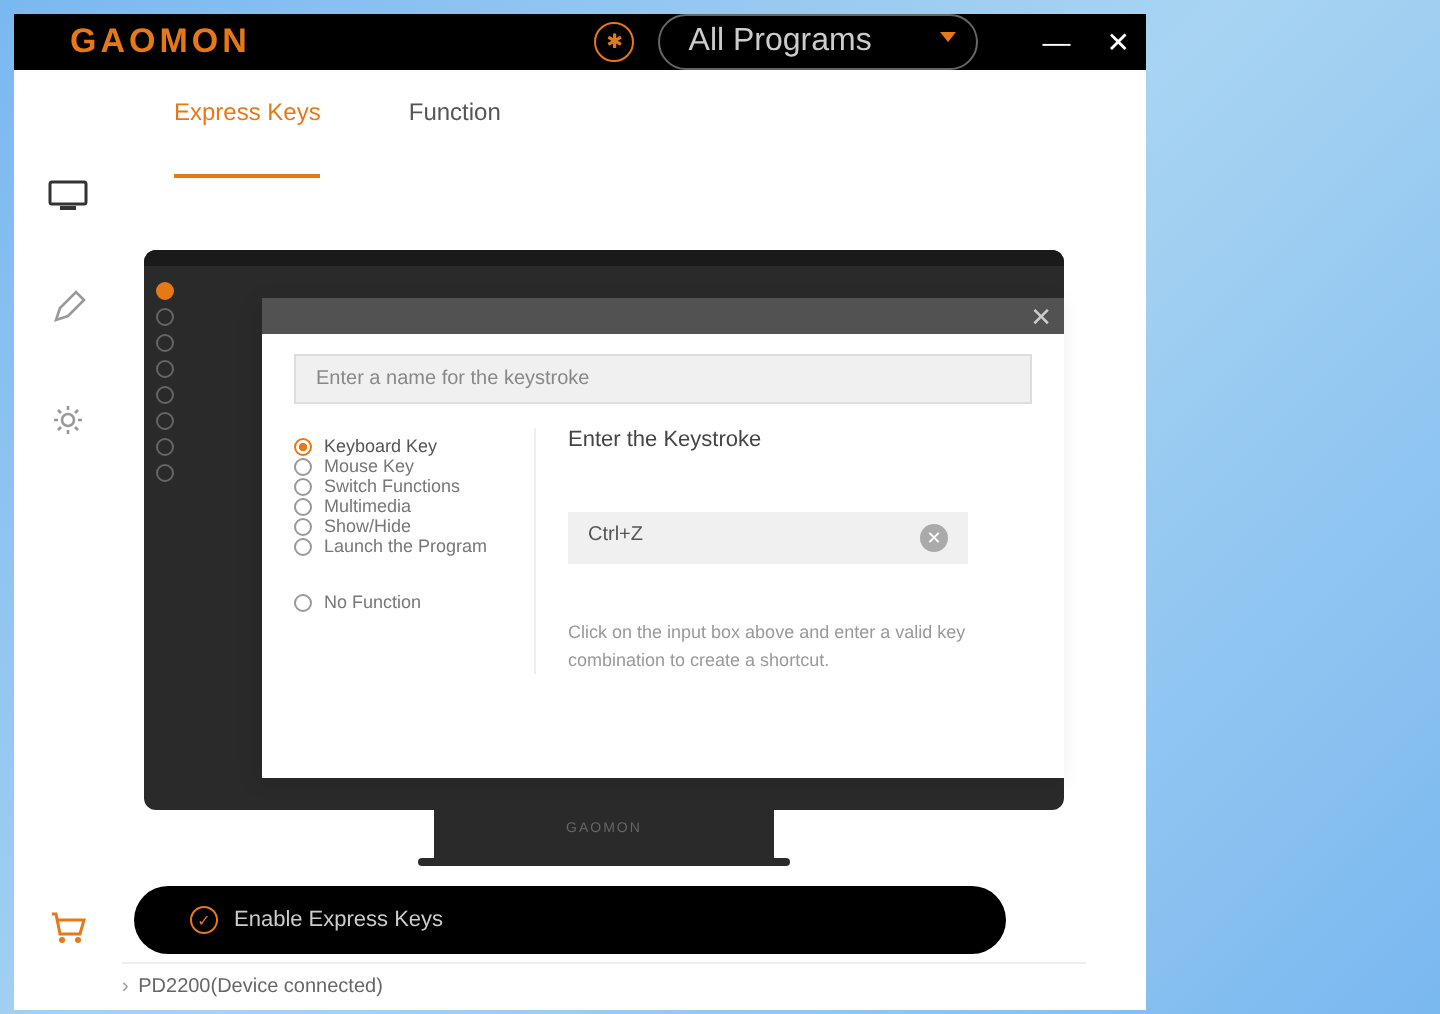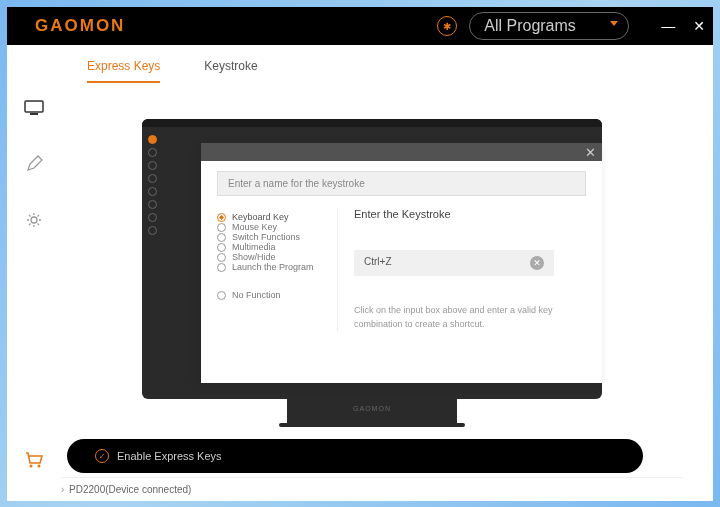--- a/index.html
+++ b/index.html
@@ -1,33 +1,33 @@
 <!DOCTYPE html>
 <html><head>
 <meta charset="utf-8">
 <style>
 *{margin:0;padding:0;box-sizing:border-box;font-family:Arial,sans-serif}
 body{background:linear-gradient(135deg,#7ab8f0 0%,#a8d4f2 50%,#7ab8f0 100%);width:720px;height:507px;overflow:hidden}
-.window{background:#fff;width:706px;height:494px;margin:7px;border-radius:4px;display:flex;flex-direction:column;position:relative}
+.window{background:#fff;width:566px;height:494px;margin:7px;border-radius:4px;display:flex;flex-direction:column;position:relative}
 .titlebar{height:38px;background:#000;display:flex;align-items:center;padding:0 8px 0 28px;position:relative}
 .logo{color:#e67817;font-weight:bold;font-size:17px;letter-spacing:2px;font-family:sans-serif}
 .tb-right{margin-left:auto;display:flex;align-items:center;gap:12px}
 .tb-icon{width:20px;height:20px;border:1px solid #e67817;border-radius:50%;display:flex;align-items:center;justify-content:center;color:#e67817;font-size:10px}
 .dropdown{background:#000;border:1px solid #666;border-radius:14px;padding:4px 28px 4px 14px;color:#ccc;font-size:16px;width:160px;position:relative}
 .dropdown::after{content:'';position:absolute;right:10px;top:8px;border-left:4px solid transparent;border-right:4px solid transparent;border-top:5px solid #e67817}
 .win-controls{display:flex;gap:18px;margin-left:20px}
 .win-btn{color:#fff;font-size:14px;cursor:pointer;line-height:1}
 .body{flex:1;display:flex;background:#fff}
 .sidebar{width:54px;display:flex;flex-direction:column;align-items:center;padding-top:52px;gap:34px}
 .side-icon{width:22px;height:22px;color:#999;cursor:pointer;display:flex;align-items:center;justify-content:center}
 .side-icon.active{color:#333}
 .cart{margin-top:auto;margin-bottom:30px;color:#e67817}
 .main{flex:1;display:flex;flex-direction:column;padding:0 30px 0 0}
 .tabs{display:flex;gap:44px;padding:14px 0 0 26px;font-size:12px}
-.tab{color:#555;padding-bottom:8px;cursor:pointer}
+.tab{color:#555;padding-bottom:24px;cursor:pointer}
 .tab.active{color:#e67817;border-bottom:2px solid #e67817}
 .monitor-area{flex:1;display:flex;justify-content:center;align-items:flex-start;padding-top:36px}
 .monitor{width:460px;height:280px;background:#2a2a2a;border-radius:6px;position:relative}
 .monitor-top{height:8px;background:#1a1a1a;border-radius:6px 6px 0 0}
 .key-strip{position:absolute;left:6px;top:16px;display:flex;flex-direction:column;gap:4px}
 .key-dot{width:9px;height:9px;border:1px solid #666;border-radius:50%;background:#2a2a2a}
 .key-dot.active{background:#e67817;border-color:#e67817}
 .stand{width:170px;height:28px;background:#2a2a2a;margin:0 auto;border-radius:0 0 4px 4px;position:relative}
 .stand::before{content:'';position:absolute;bottom:0;left:-8px;right:-8px;height:4px;background:#2a2a2a;border-radius:2px}
 .stand-logo{color:#666;font-size:7px;text-align:center;padding-top:6px;letter-spacing:1px}
@@ -91,21 +91,21 @@
           <svg width="20" height="18" viewBox="0 0 20 18">
             <path d="M2 2h2l2 10h10l2-7H5" fill="none" stroke="#e67817" stroke-width="1.5"></path>
             <circle cx="7" cy="15" r="1.5" fill="#e67817"></circle>
             <circle cx="15" cy="15" r="1.5" fill="#e67817"></circle>
           </svg>
         </div>
     </div>
     <div class="main">
       <div class="tabs">
         <div class="tab active">Express Keys</div>
-        <div class="tab">Keystroke</div>
+        <div class="tab">Function</div>
       </div>
       <div class="monitor-area">
         <div>
           <div class="monitor">
             <div class="monitor-top"></div>
             <div class="key-strip">
               <span class="key-dot active"></span>
               <span class="key-dot"></span>
               <span class="key-dot"></span>
               <span class="key-dot"></span>

